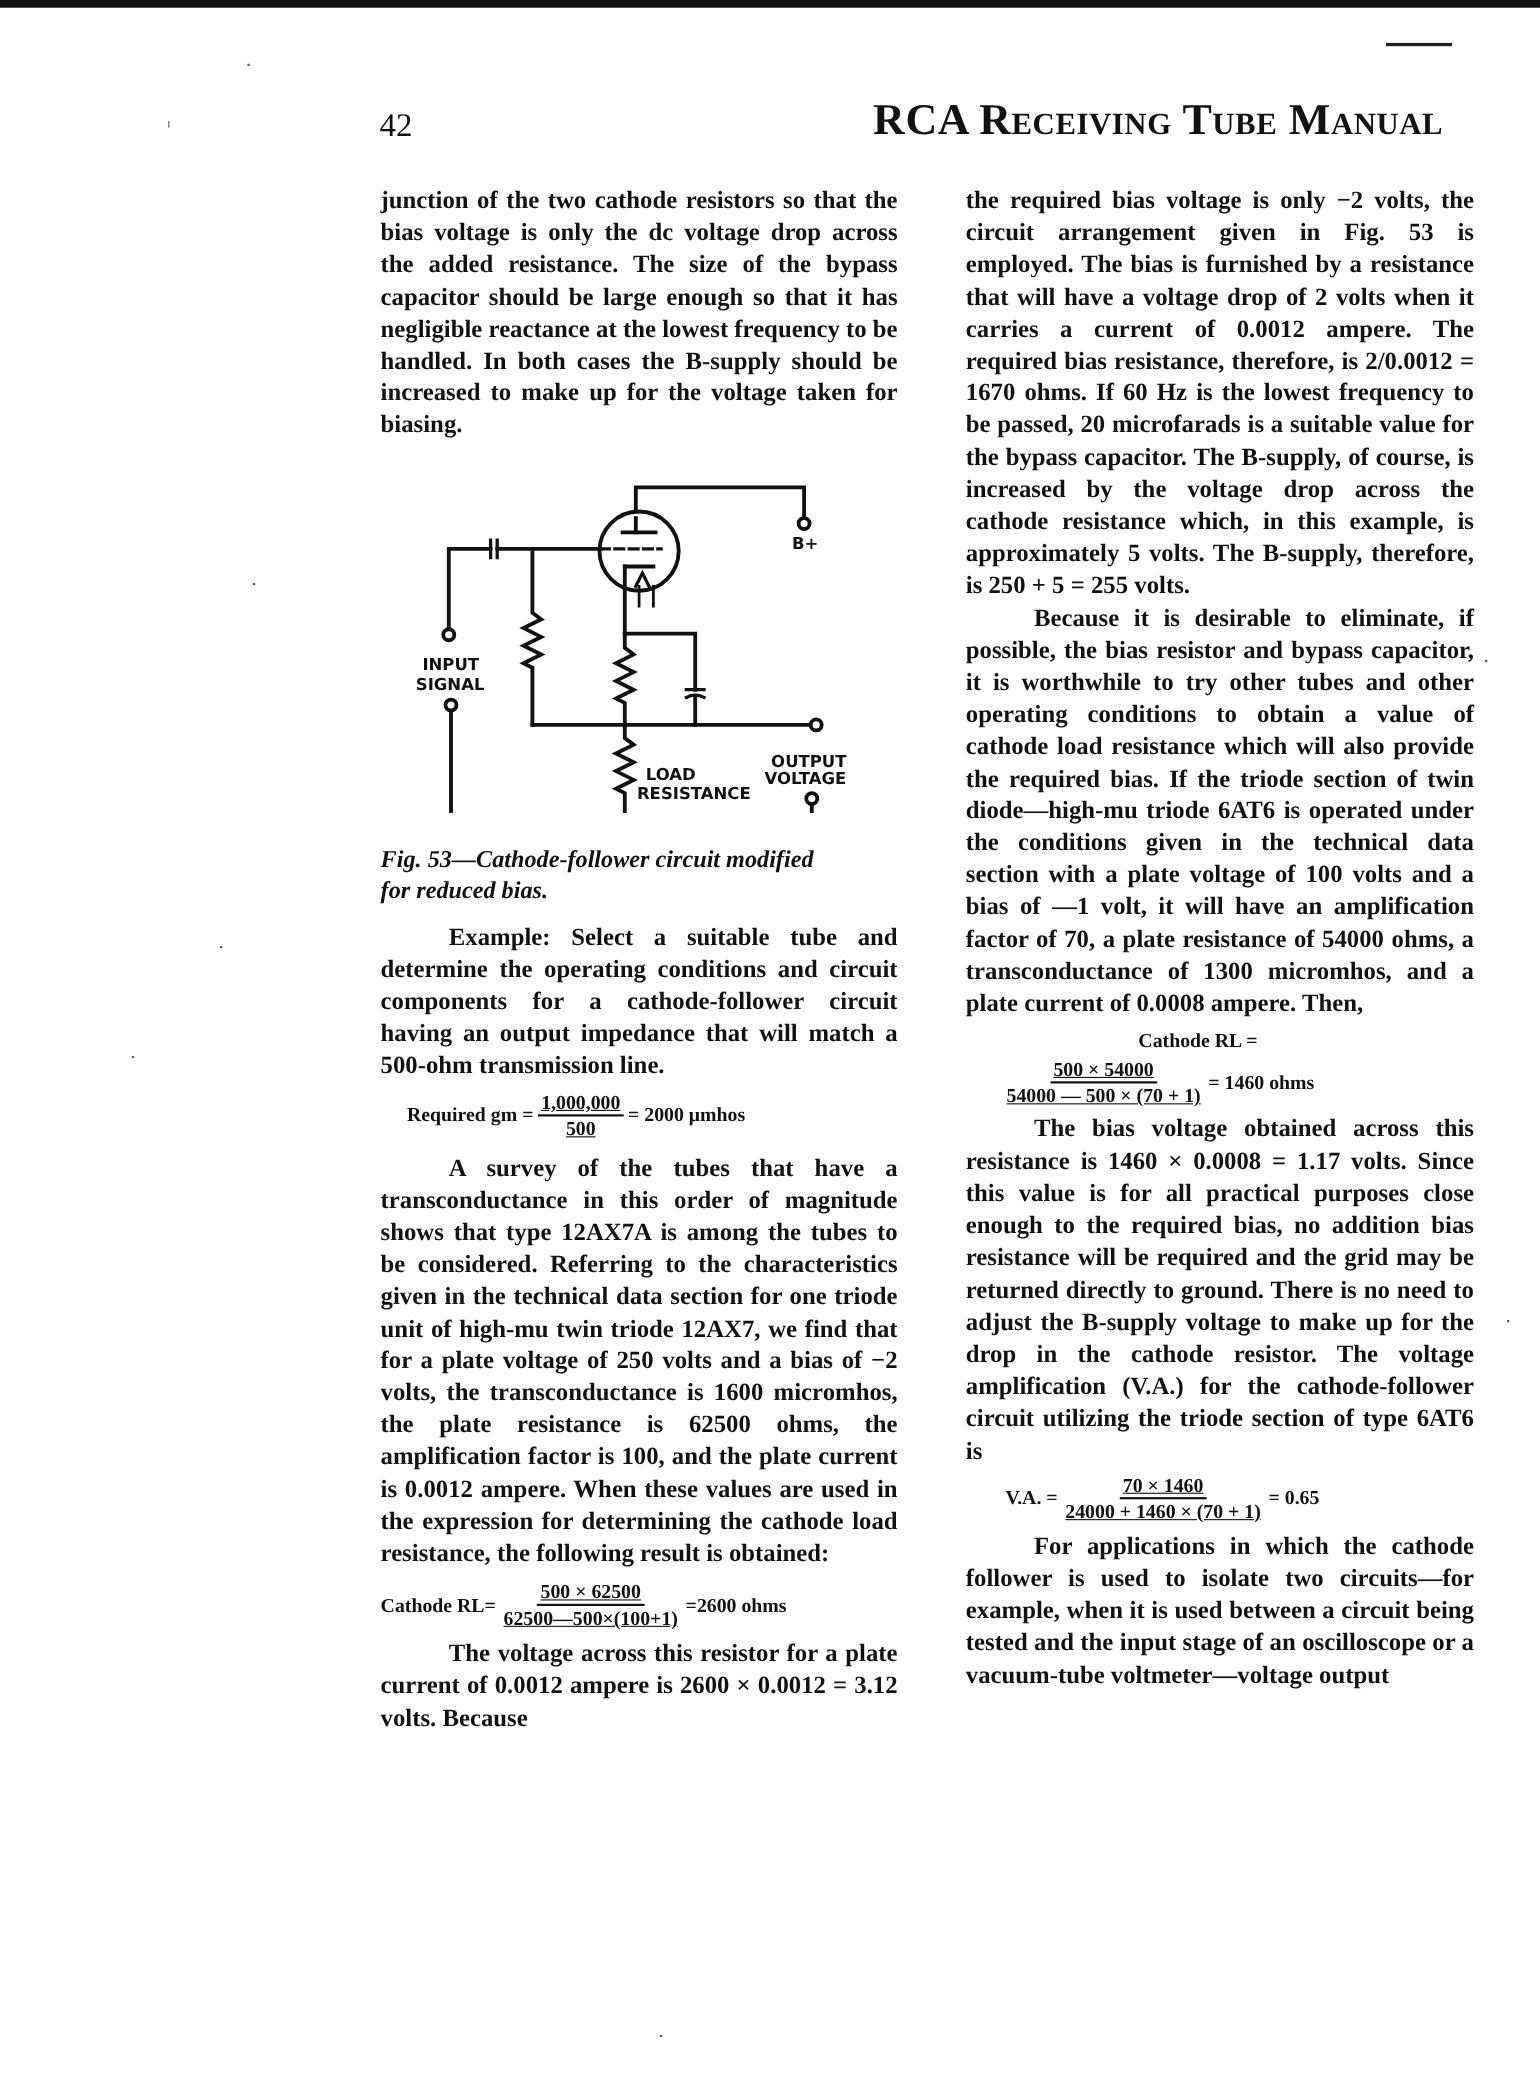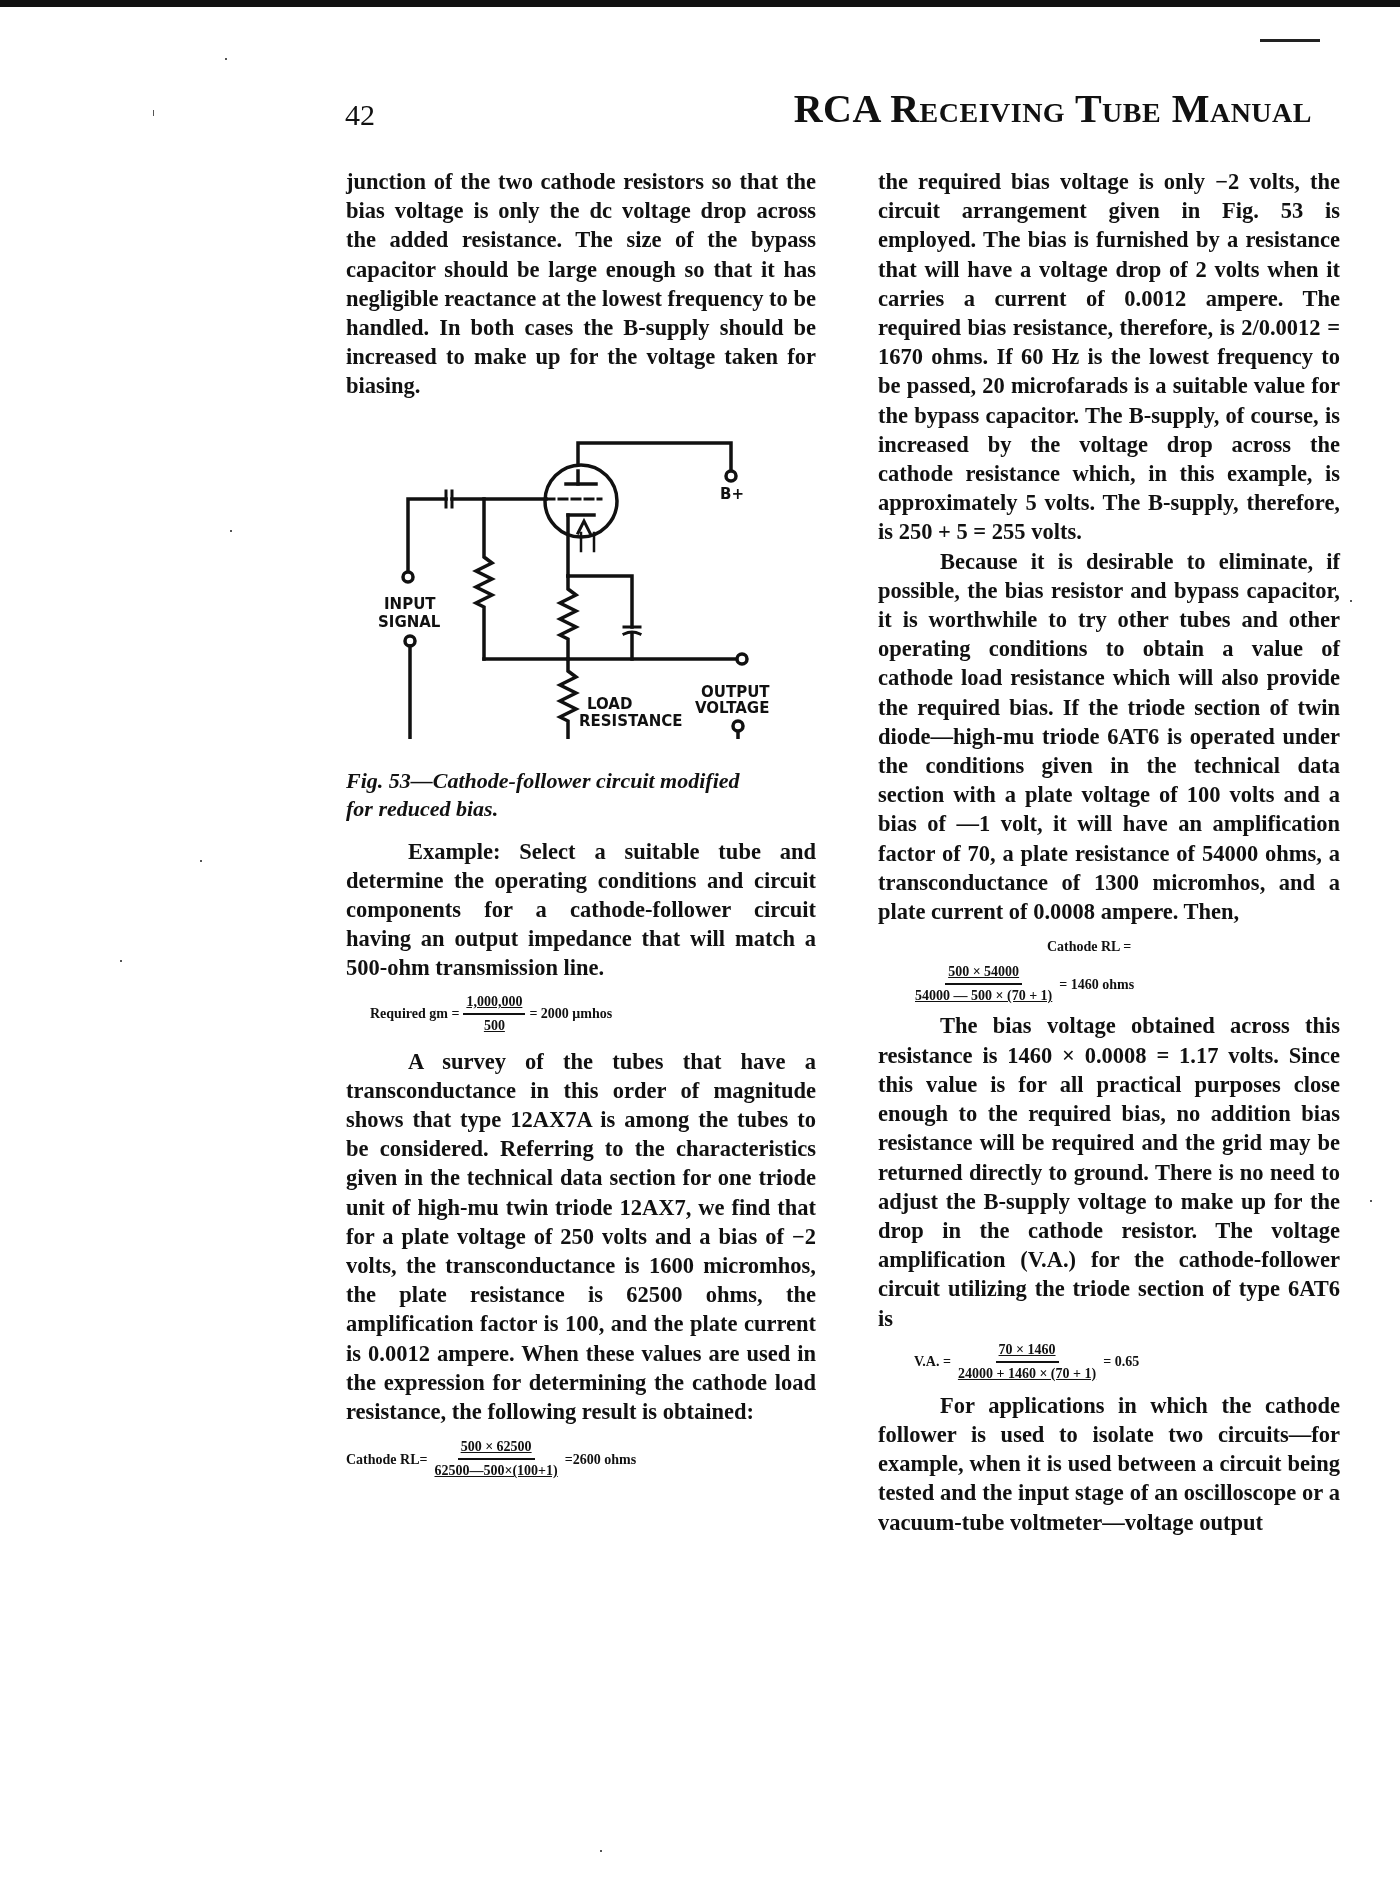--- a/index.html
+++ b/index.html
@@ -12,21 +12,21 @@
   .topbar2 { position:absolute; left:1260px; top:39px; width:60px; height:3px; background:#222; }
   .hdr-num { position:absolute; left:345px; top:98px; font-size:30px; font-weight:normal; }
   .hdr-title { position:absolute; right:88px; top:85px; font-size:40px; font-weight:bold; font-variant:small-caps; letter-spacing:0.5px; }
   .col { position:absolute; font-size:22.5px; line-height:29.2px; font-weight:bold; text-align:justify; }
   .col-left { left:346px; width:470px; }
   .col-right { left:878px; width:462px; }
   .para { margin:0; }
   .indent { text-indent:62px; }
   .lbl { font-weight:bold; }
   .caption { font-style:italic; text-align:left; font-size:22px; line-height:28px; margin:0; }
-  .eq { font-size:14px; font-weight:bold; white-space:nowrap; display:flex; align-items:center; }
+  .eq { font-size:18px; font-weight:bold; white-space:nowrap; display:flex; align-items:center; }
   .frac { display:inline-flex; flex-direction:column; align-items:center; margin:0 4px;text-decoration:underline; }
   .frac .num { border-bottom:2px solid #111; padding:0 3px; line-height:22px; }
   .frac .den { line-height:22px; padding:0 3px; }
   .eq-center { justify-content:center; }
   .diagram { display:block; }
   .diagram text { font-family:"DejaVu Sans","Liberation Sans",sans-serif; font-weight:bold; font-size:15px; fill:#111; }
   .speck { position:absolute; width:2px; height:2px; background:#555; }
 </style>
 </head>
 <body>
@@ -108,20 +108,21 @@
 
   <div class="eq" style="margin:10px 0 6px 0;">
     <span>Cathode RL=</span>
     <span class="frac">
       <span class="num">500 × 62500</span>
       <span class="den">62500—500×(100+1)</span>
     </span>
     <span>=2600 ohms</span>
   </div>
 
+  <p class="para indent">The voltage across this resistor for a plate current of 0.0012 ampere is 2600 × 0.0012 = 3.12 volts. Because</p>
 </div>
 
 <div class="col col-right" style="top:167px;">
   <p class="para">the required bias voltage is only −2 volts, the circuit arrangement given in Fig. 53 is employed. The bias is furnished by a resistance that will have a voltage drop of 2 volts when it carries a current of 0.0012 ampere. The required bias resistance, therefore, is 2/0.0012 = 1670 ohms. If 60 Hz is the lowest frequency to be passed, 20 microfarads is a suitable value for the bypass capacitor. The B-supply, of course, is increased by the voltage drop across the cathode resistance which, in this example, is approximately 5 volts. The B-supply, therefore, is 250 + 5 = 255 volts.</p>
   <p class="para indent">Because it is desirable to eliminate, if possible, the bias resistor and bypass capacitor, it is worthwhile to try other tubes and other operating conditions to obtain a value of cathode load resistance which will also provide the required bias. If the triode section of twin diode—high-mu triode 6AT6 is operated under the conditions given in the technical data section with a plate voltage of 100 volts and a bias of —1 volt, it will have an amplification factor of 70, a plate resistance of 54000 ohms, a transconductance of 1300 micromhos, and a plate current of 0.0008 ampere. Then,</p>
 
   <div style="margin:6px 0 4px 0;">
     <div class="eq eq-center" style="padding-right:40px;">Cathode RL =</div>
     <div class="eq" style="margin-left:30px;">
       <span class="frac">

